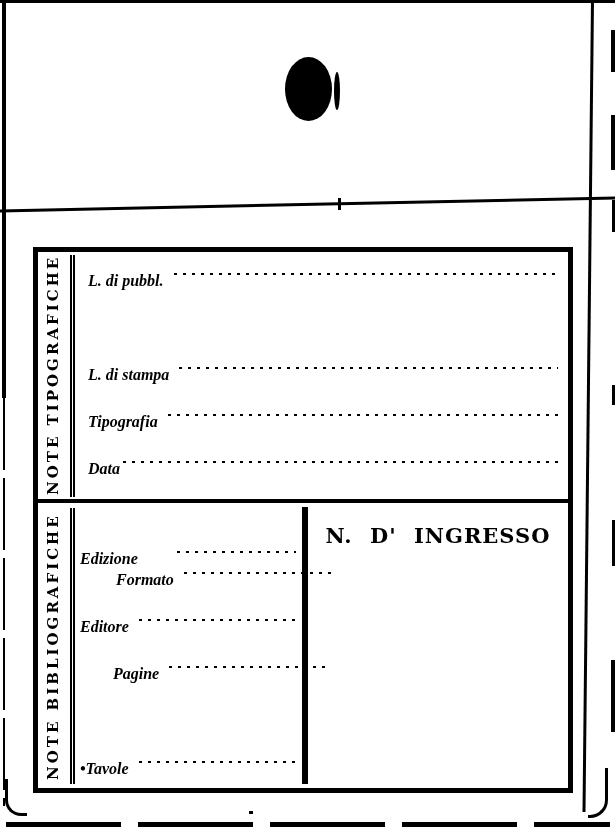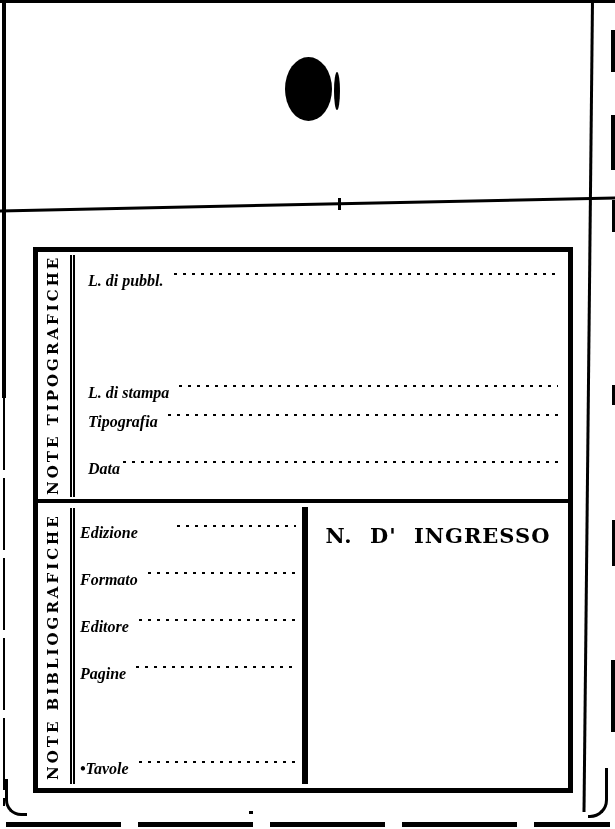--- a/index.html
+++ b/index.html
@@ -95,50 +95,50 @@
   <div class="abs table-frame"></div>
   <div class="abs section-divider"></div>
 
   <div class="abs side-label side-label-upper">NOTE TIPOGRAFICHE</div>
   <div class="abs vrule vrule-upper"></div>
 
   <div class="row row-upper" style="top:273px;">
     <span class="flabel">L. di pubbl.</span>
     <span class="dots"></span>
   </div>
-  <div class="row row-upper" style="top:385px;">
+  <div class="row row-upper" style="top:367px;">
     <span class="flabel">L. di stampa</span>
     <span class="dots"></span>
   </div>
   <div class="row row-upper" style="top:461px;">
     <span class="flabel">Data</span>
     <span class="dots dots-tight"></span>
   </div>
   <div class="row row-upper" style="top:414px;">
     <span class="flabel">Tipografia</span>
     <span class="dots"></span>
   </div>
 
   <div class="abs side-label side-label-lower">NOTE BIBLIOGRAFICHE</div>
   <div class="abs vrule vrule-lower"></div>
   <div class="abs vdivider"></div>
 
-  <div class="row row-lower" style="top:525px;gap:36px;">
+  <div class="row row-lower" style="top:551px;gap:36px;">
     <span class="flabel">Edizione</span>
     <span class="dots dots-tight"></span>
   </div>
-  <div class="row row-lower" style="top:572px;">
+  <div class="row row-lower" style="top:572px;margin-left:36px;">
     <span class="flabel">Formato</span>
     <span class="dots"></span>
   </div>
   <div class="row row-lower" style="top:619px;">
     <span class="flabel">Editore</span>
     <span class="dots"></span>
   </div>
-  <div class="row row-lower" style="top:666px;">
+  <div class="row row-lower" style="top:666px;margin-left:33px;">
     <span class="flabel">Pagine</span>
     <span class="dots"></span>
   </div>
   <div class="row row-lower" style="top:713px;margin-top:48px;">
     <span class="flabel">•Tavole</span>
     <span class="dots"></span>
   </div>
 
   <div class="abs ingresso-title">N. D' INGRESSO</div>
 

